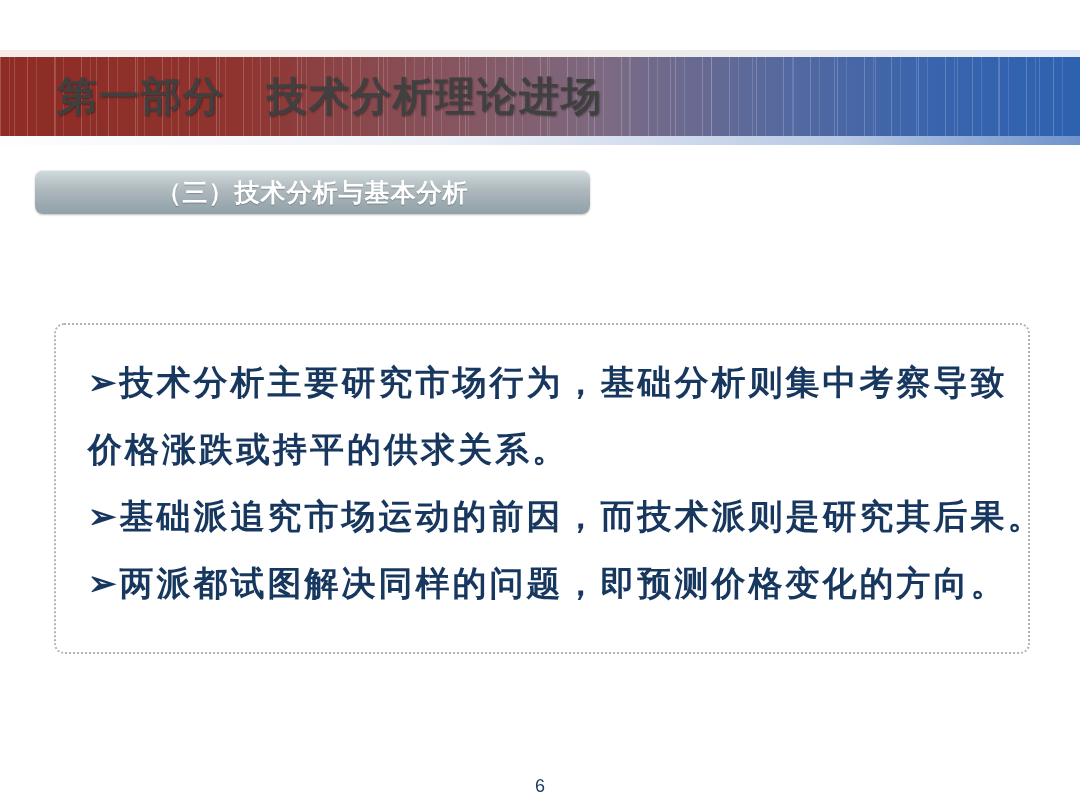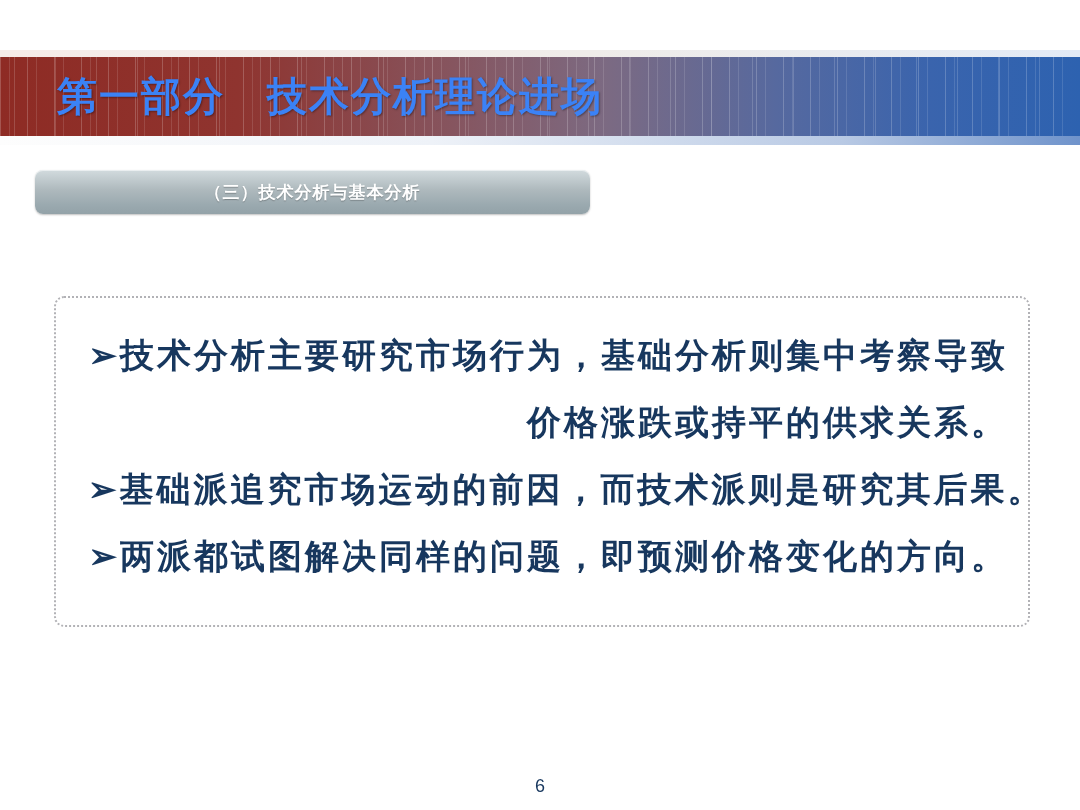--- a/index.html
+++ b/index.html
@@ -34,52 +34,51 @@
       linear-gradient(90deg,#8e2b24 0%,#8f342f 22%,#86555f 42%,#7c6a82 56%,#56699f 72%,#3a64ad 86%,#2d62b0 100%);
   }
   .band-bottom{
     position:absolute;left:0;top:86px;width:100%;height:9px;
     background:linear-gradient(90deg,#fdfdfd 0%,#eef2f8 40%,#b8c9e4 78%,#6f93cb 100%);
   }
   .band-title{
     position:absolute;left:57px;top:7px;height:79px;width:900px;
     display:flex;align-items:center;
     margin:0;
-    color:#3b82f6;
+    color:#404040;
     font-size:40px;font-weight:700;
     letter-spacing:2px;
     white-space:pre;
     text-shadow:1px 1px 2px rgba(0,0,0,.35);
   }
 
   
   .subtitle{
     position:absolute;
     left:35px;top:170px;width:555px;height:44px;
     border-radius:8px;
     background:linear-gradient(180deg,#d2dbde 0%,#aeb9bd 45%,#9aa9af 80%,#93a2a8 100%);
     box-shadow:0 1px 2px rgba(0,0,0,.25), inset 0 1px 0 rgba(255,255,255,.55);
     display:flex;align-items:center;justify-content:center;
   }
   .subtitle span{
     color:#ffffff;
     font-family:"Liberation Sans","DejaVu Sans",sans-serif;
-    font-size:17px;font-weight:700;letter-spacing:1px;
+    font-size:25px;font-weight:700;letter-spacing:1px;
     text-shadow:0 1px 1px rgba(0,0,0,.25);
   }
 
   
   .bullet-box{
     position:absolute;
-    left:54px;top:296px;width:976px;height:331px;
+    left:54px;top:323px;width:976px;height:331px;
     box-sizing:border-box;
     border:2px dotted #b2b2b6;
     border-radius:10px;
     padding:24px 20px 0 32px;
-    text-align:right;
   }
   .bullet-line{
     color:#17375e;
     font-size:34px;
     font-weight:700;
     line-height:67px;
     letter-spacing:3px;
     white-space:nowrap;
   }
 

